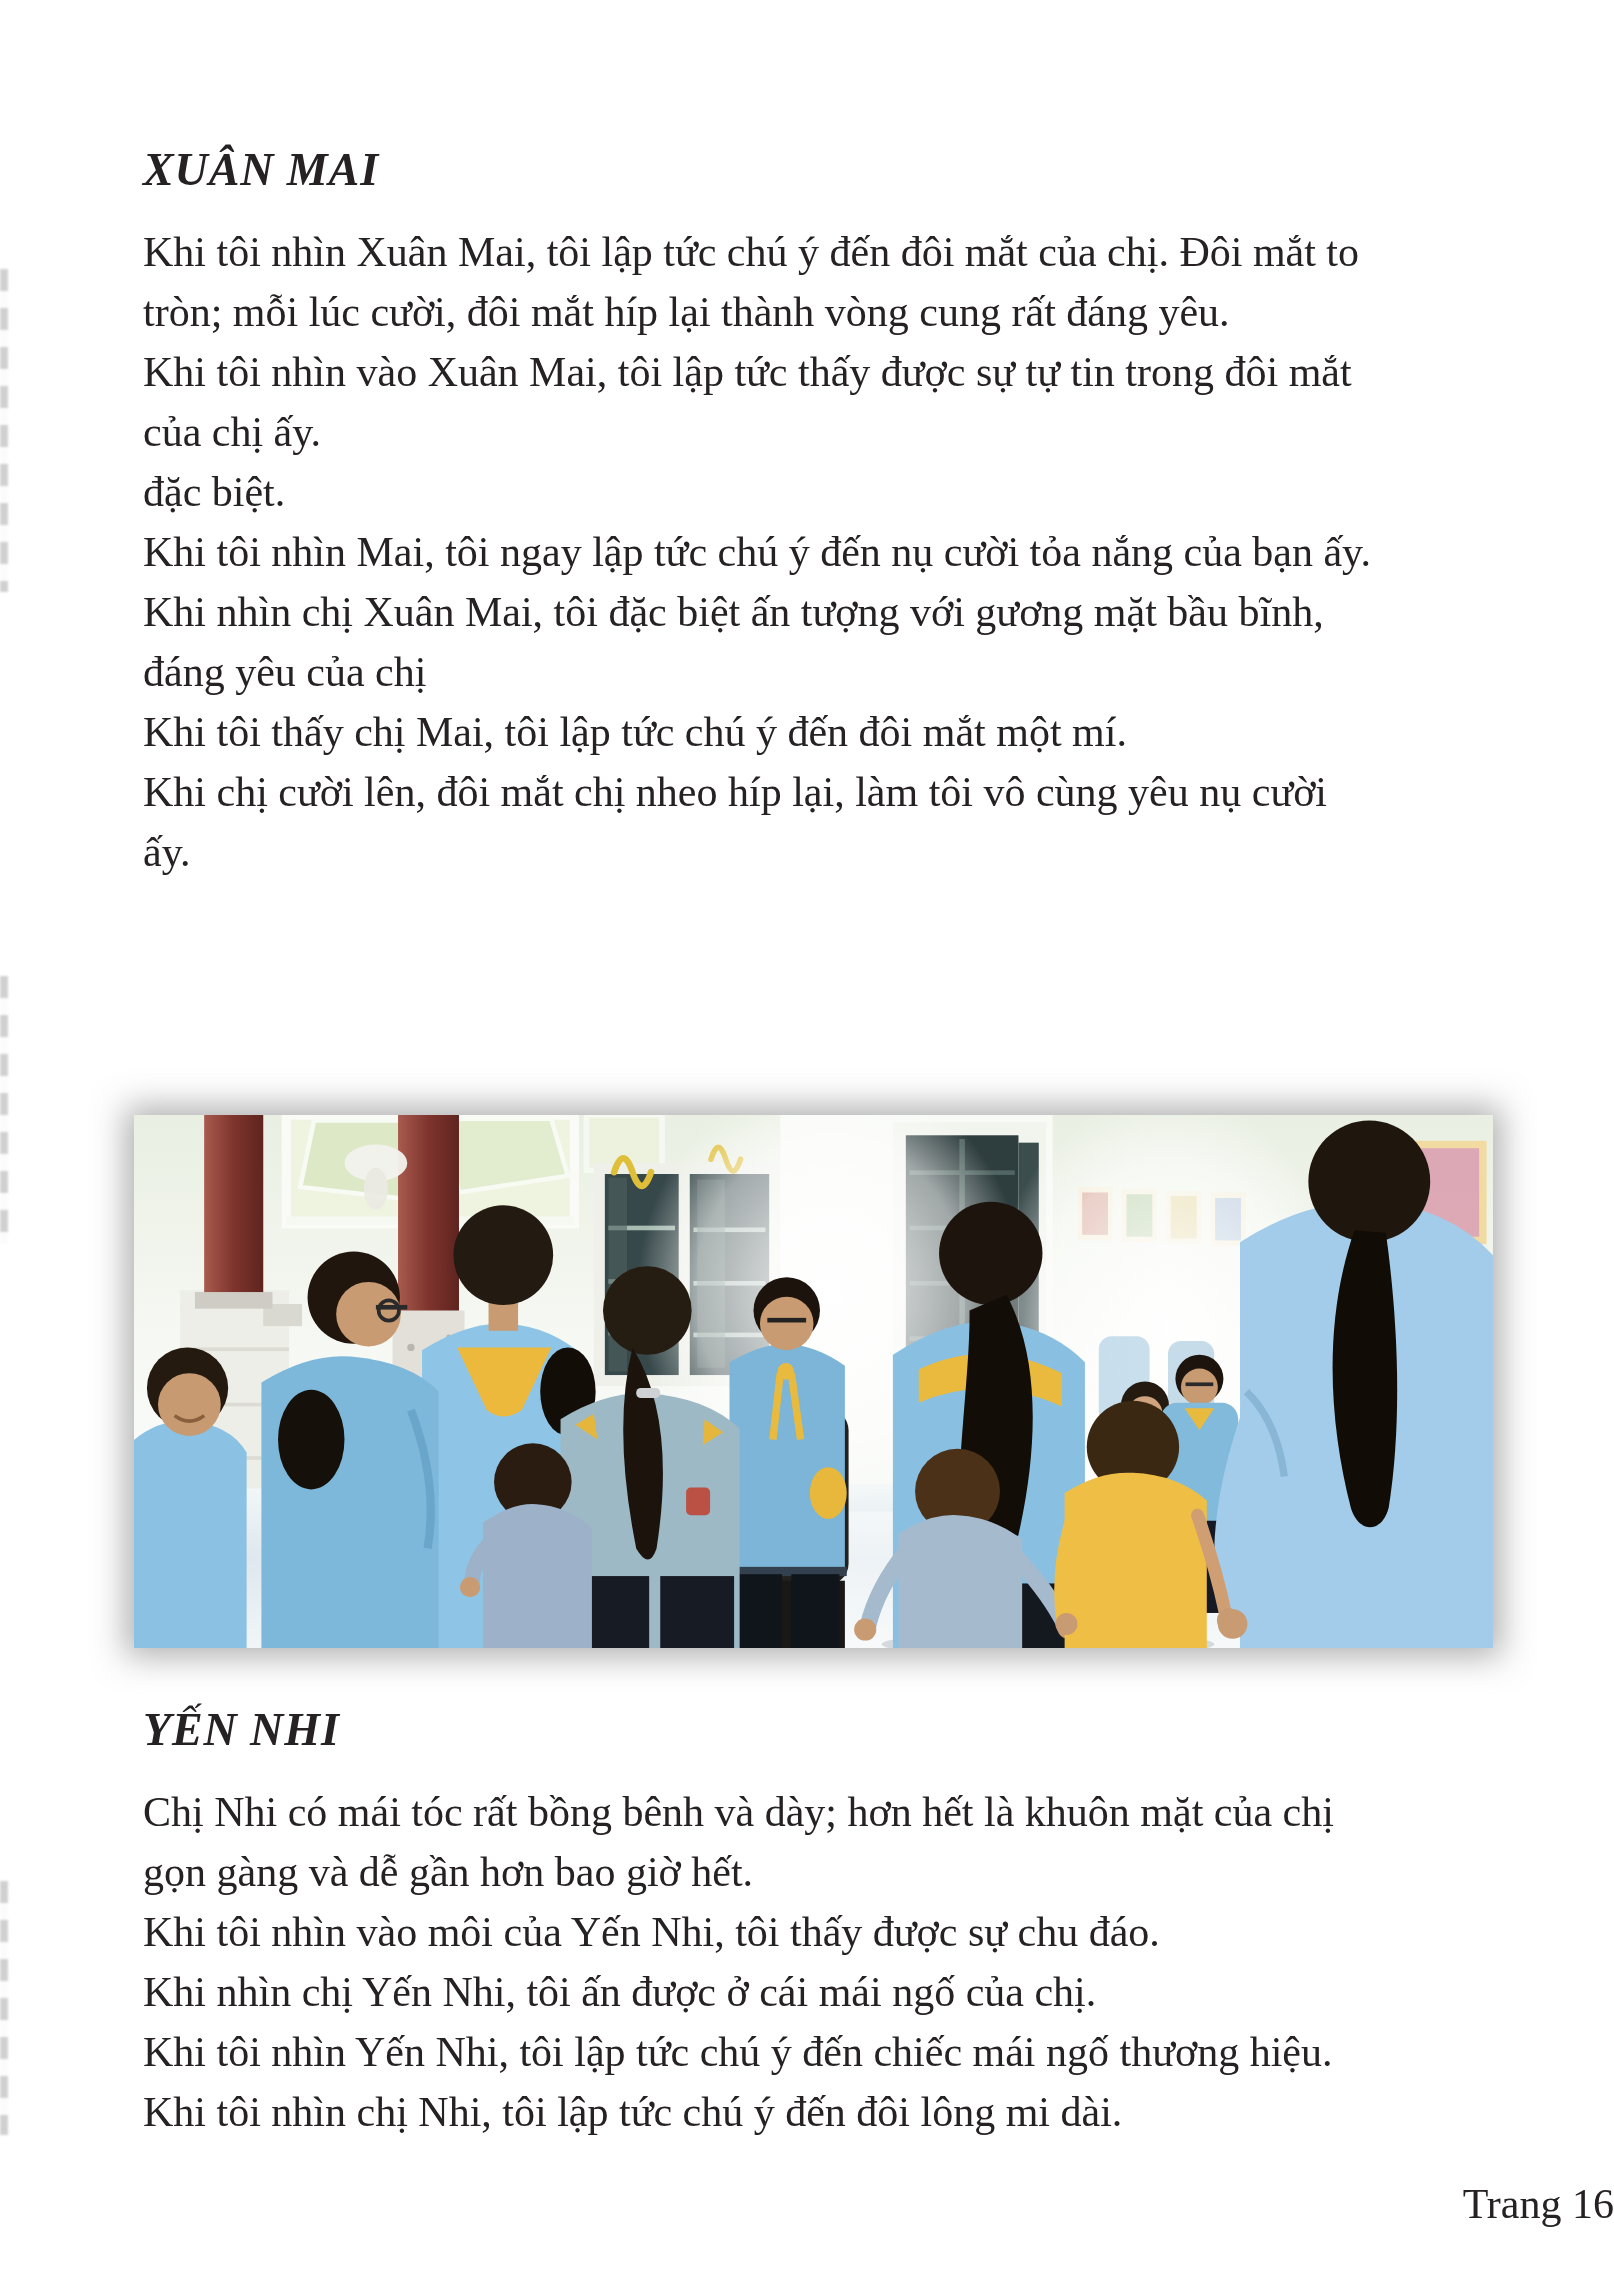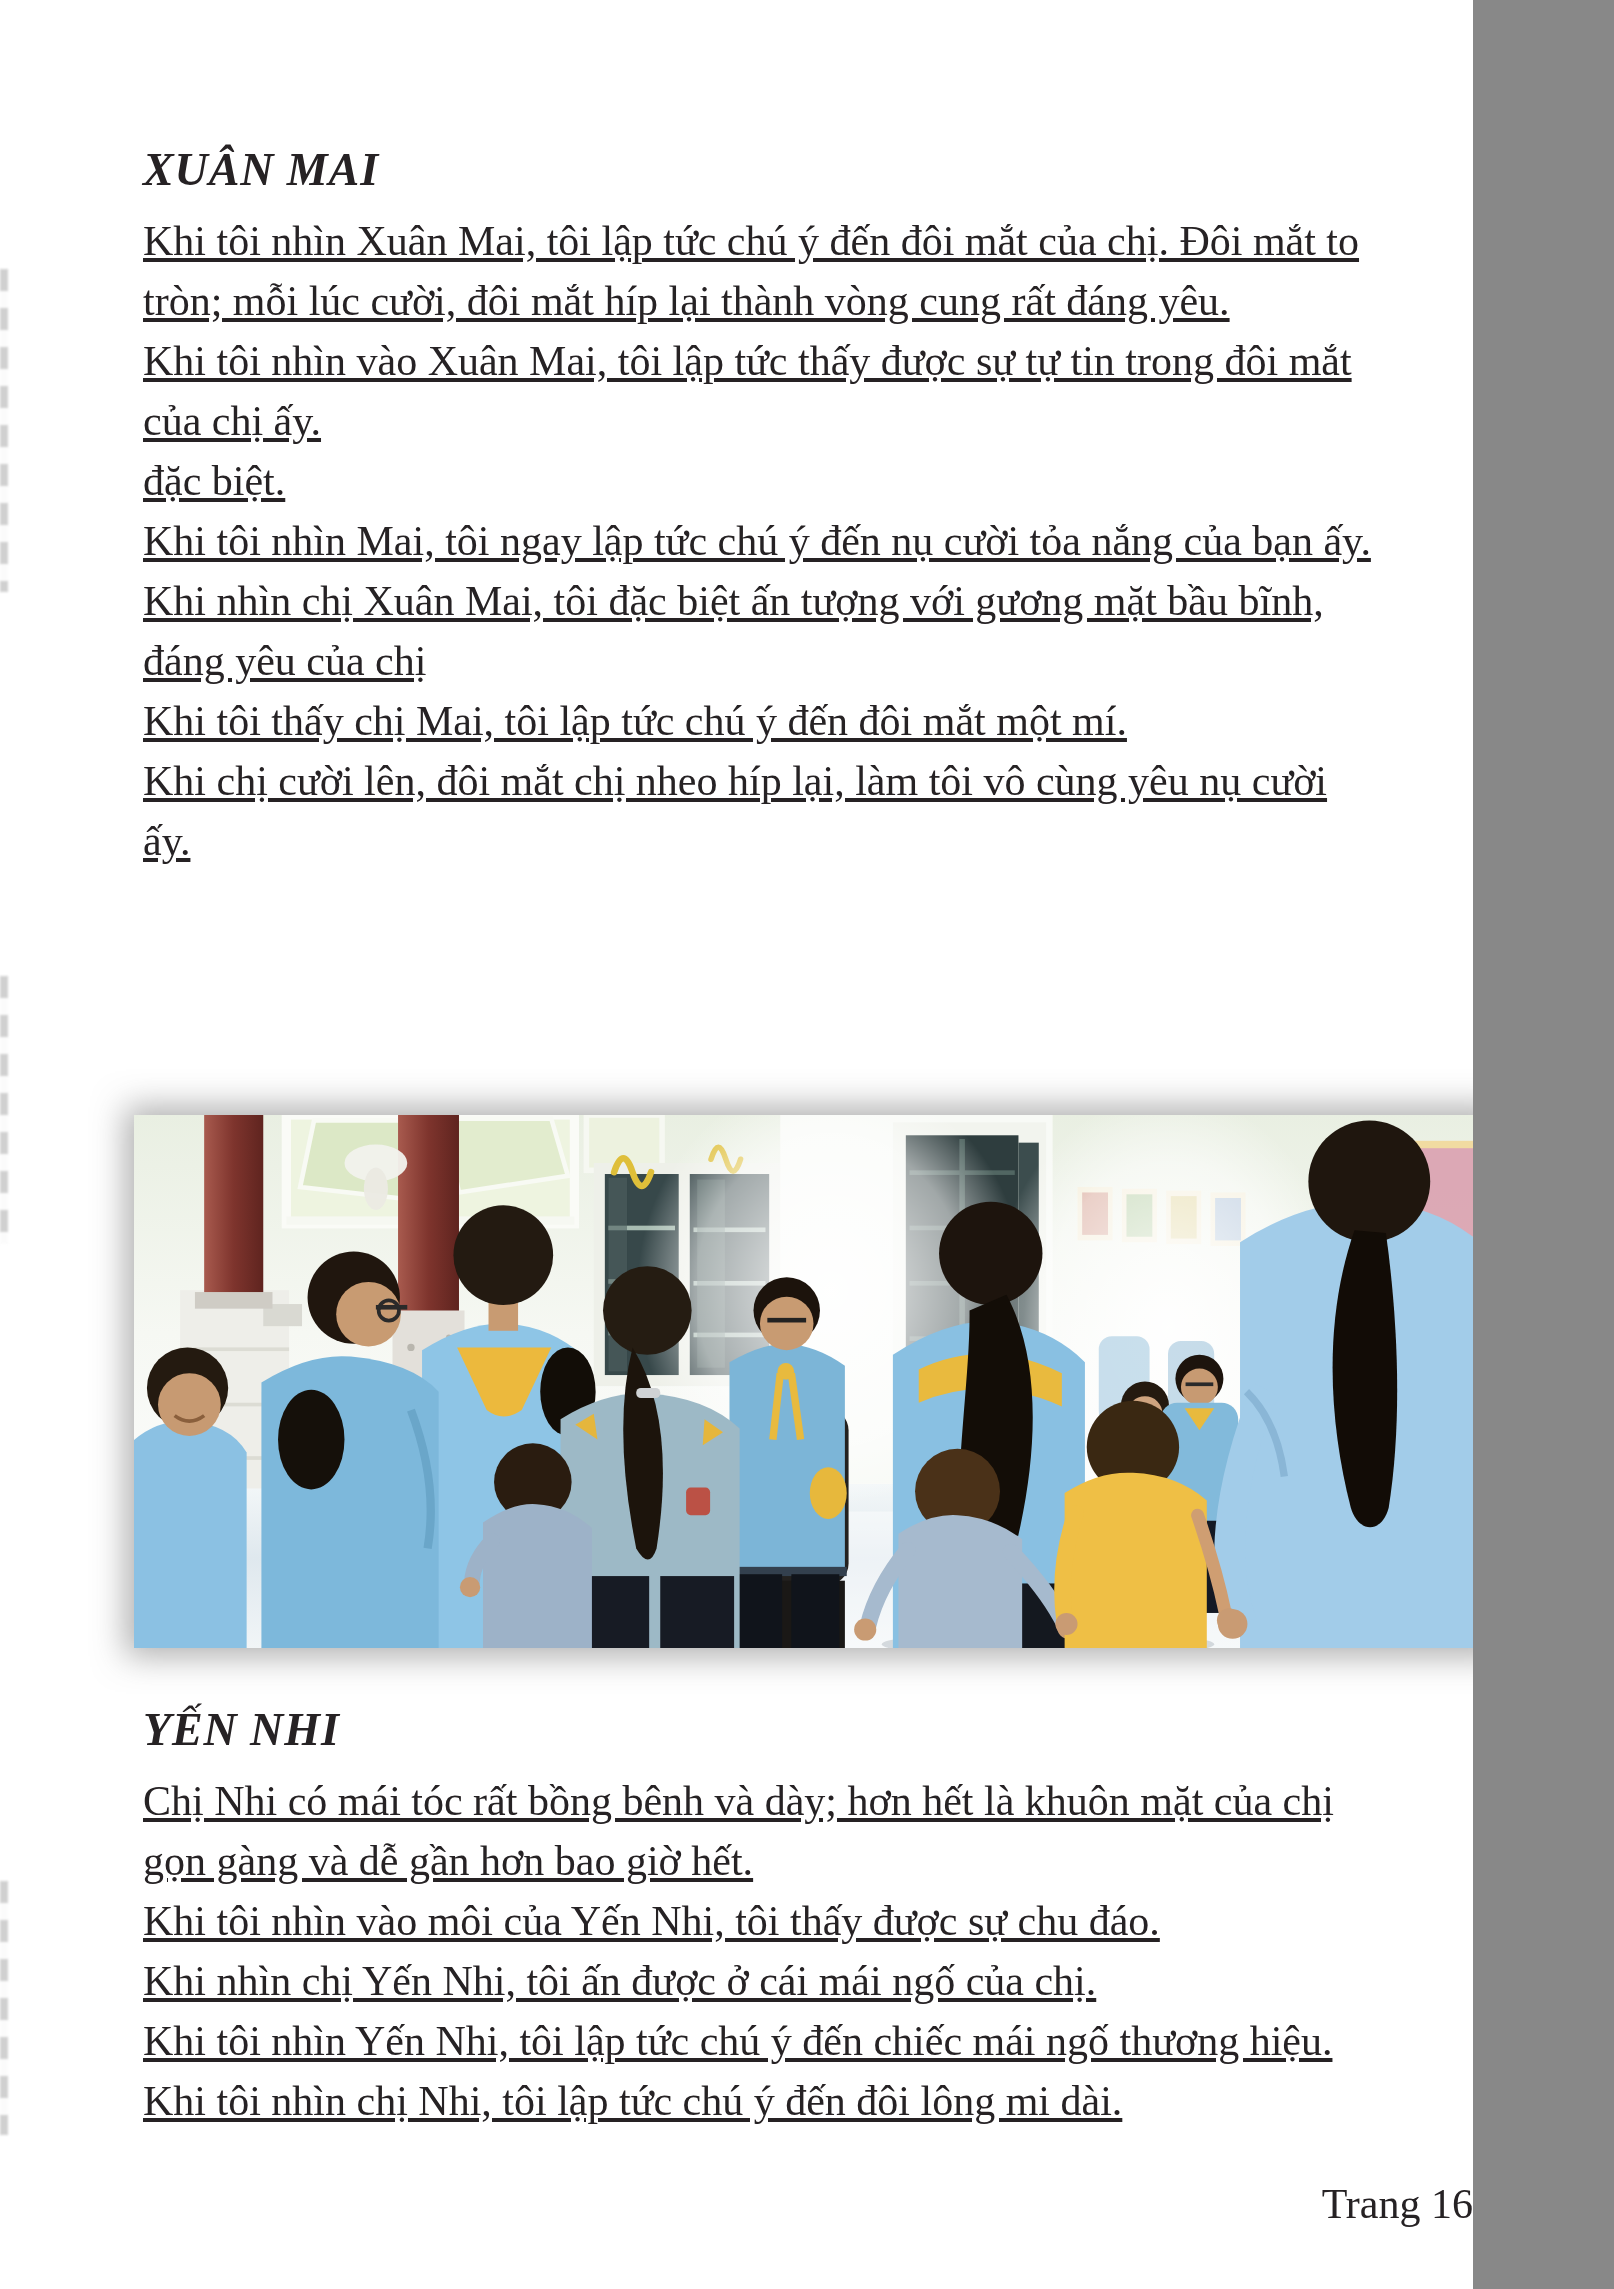--- a/index.html
+++ b/index.html
@@ -1,33 +1,33 @@
 <!DOCTYPE html>
 <html style="font-size:14.8px"><head>
 <meta charset="utf-8">
 <style>
   html,body{margin:0;padding:0;background:#888;}
   .page{
     position:relative;
-    width:1473px;height:2290px;
+    width:1614px;height:2290px;
     background:#ffffff;
     overflow:hidden;
     font-family:"Liberation Serif", serif;
     color:#262224;
   }
   .section{position:absolute;left:143px;}
   .section-heading{
     font-size:46px;
     font-weight:bold;
     font-style:italic;
     line-height:63px;
     letter-spacing:0.9px;
     white-space:nowrap;
   }
-  .text-lines{margin-top:10px;text-decoration:underline;}
+  .text-lines{margin-top:21px;}
   .text-line{
     font-size:42px;
     line-height:60px;
     white-space:nowrap;
   }
   .photo-frame{
     position:absolute;
     left:134px;top:1115px;
     width:1359px;height:533px;
     box-shadow:0 0 31px 9.2px rgba(95,95,95,0.50);

